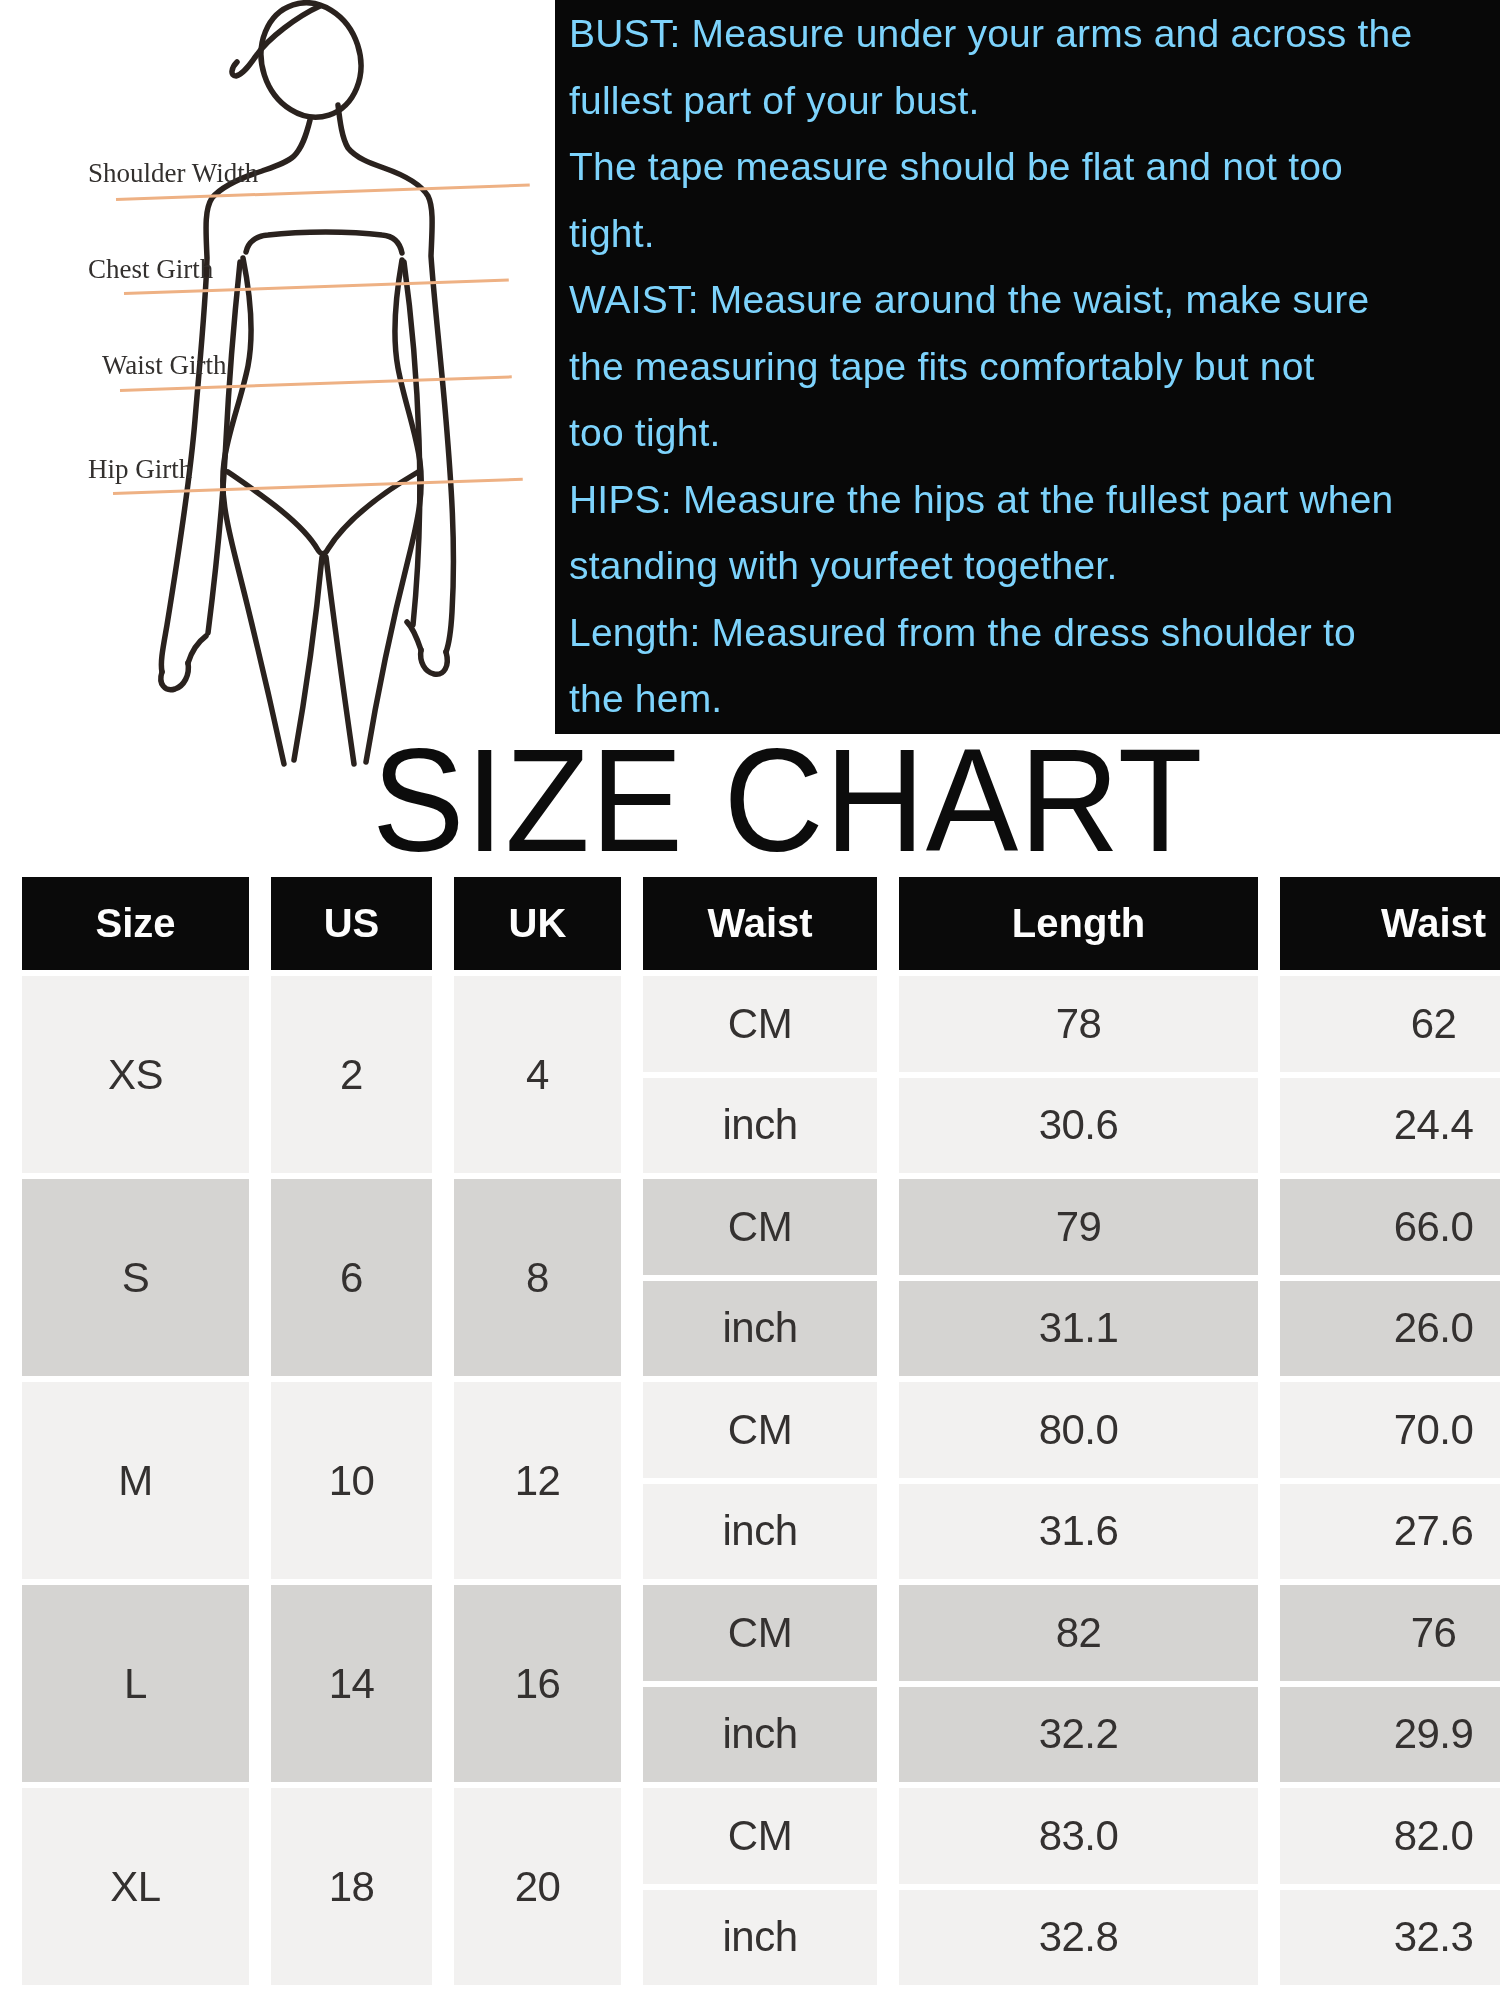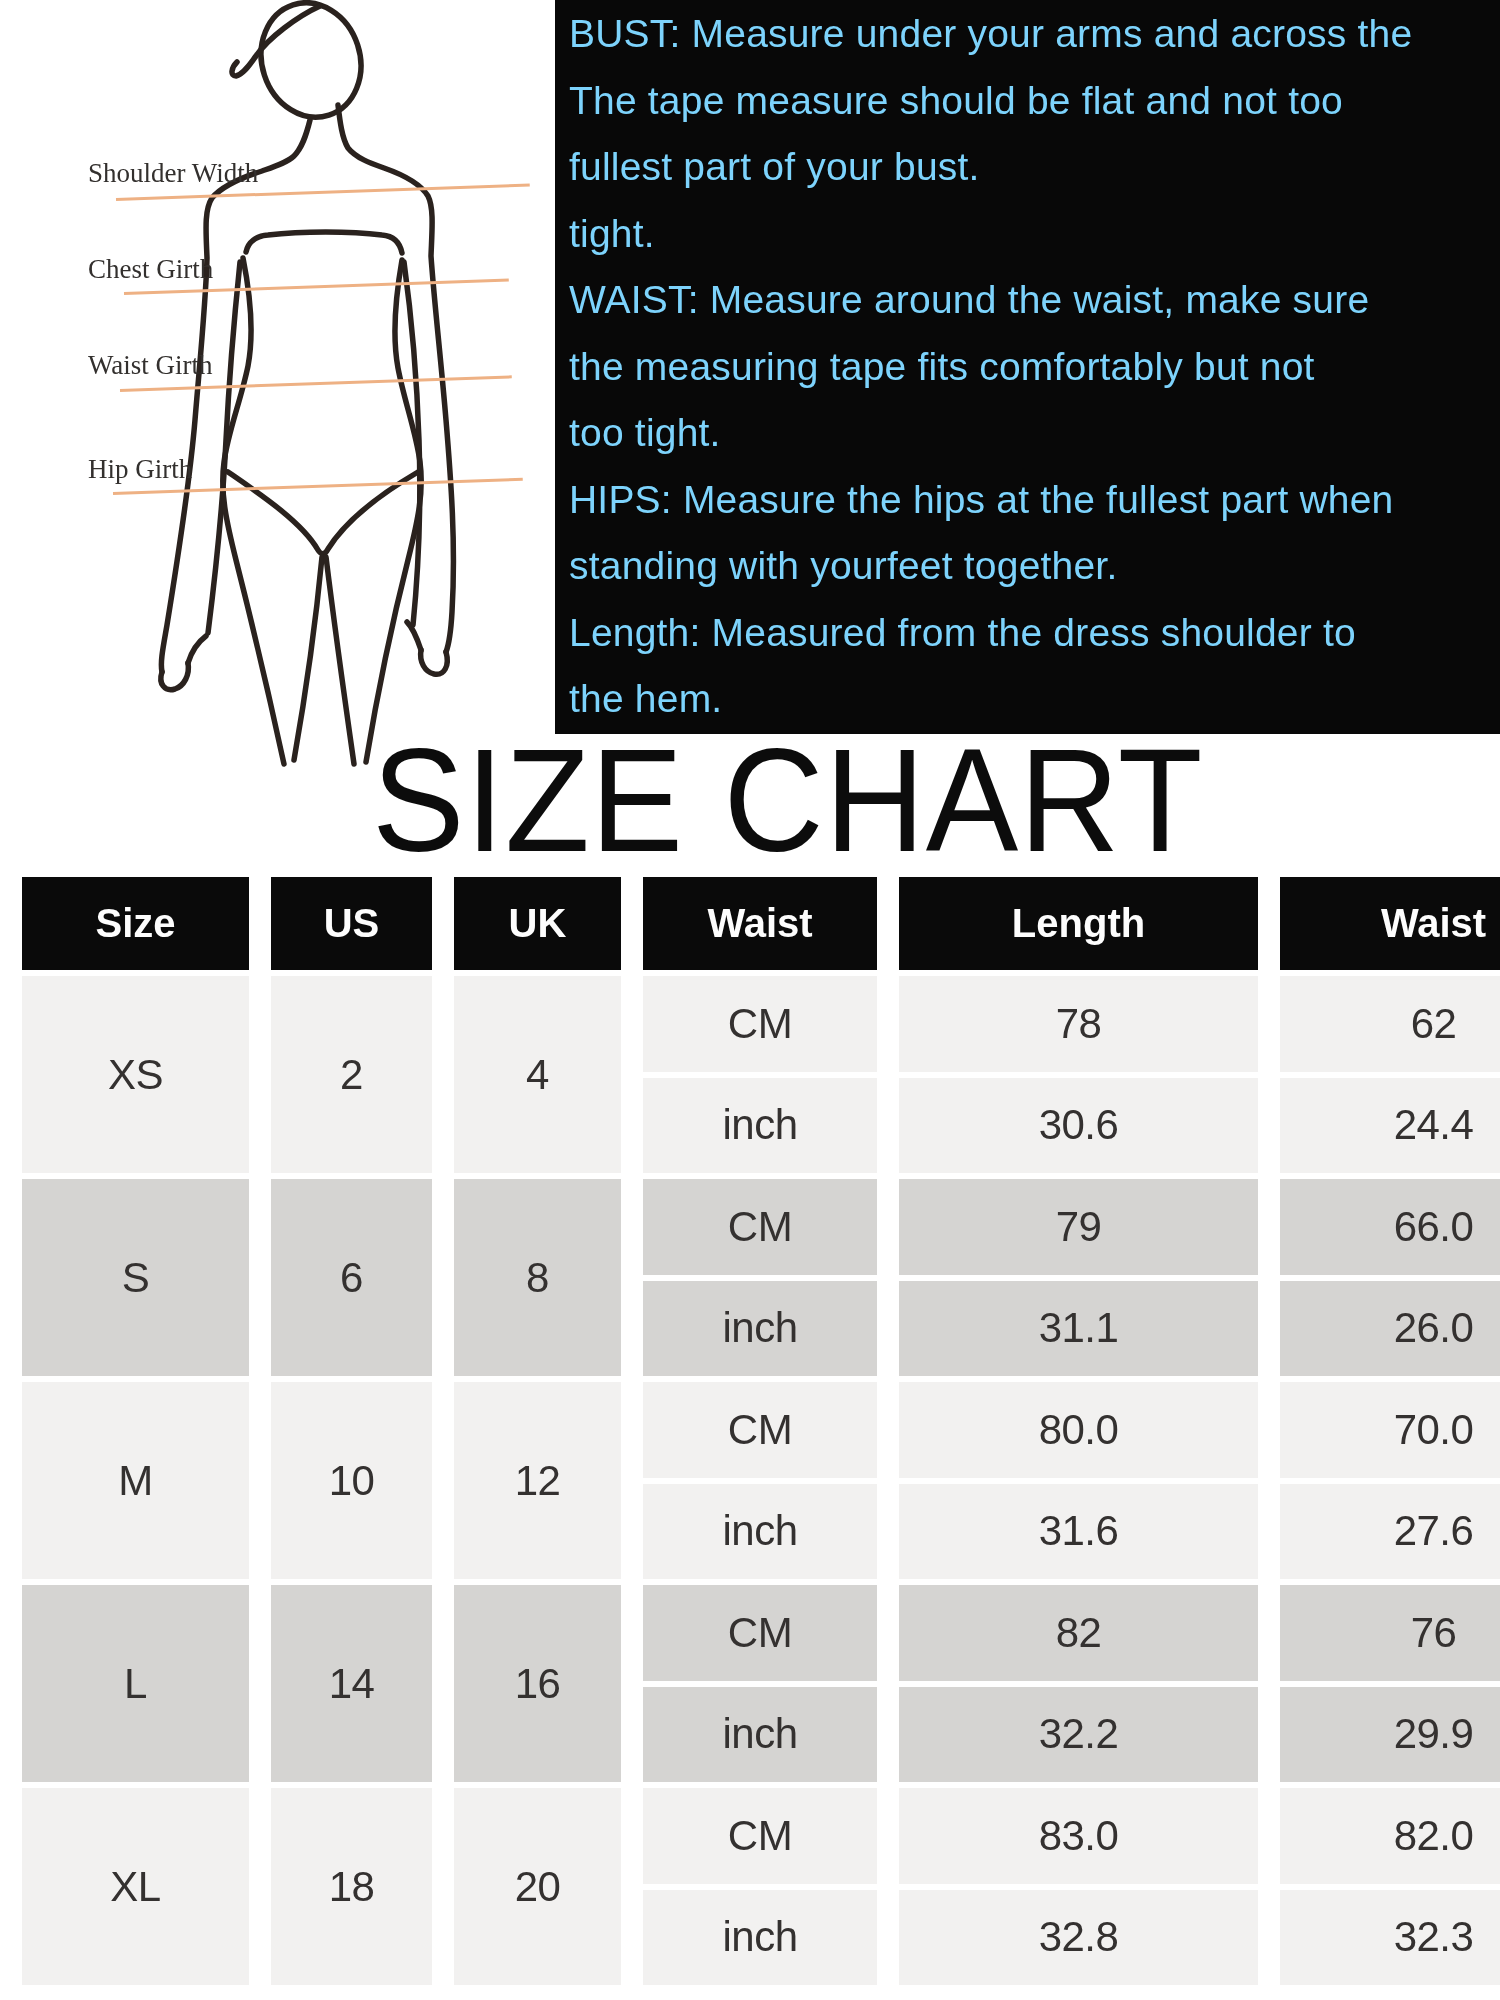--- a/index.html
+++ b/index.html
@@ -26,21 +26,21 @@
   }
   .measure-line {
     position: absolute;
     height: 3px;
     background: #eeb184;
     transform: rotate(-2deg);
     transform-origin: left center;
   }
   .lbl-shoulder { left: 55px;  top: 158px; }
   .lbl-chest    { left: 55px;  top: 254px; }
-  .lbl-waist    { left: 55px;  top: 350px; }
+  .lbl-waist    { left: 69px;  top: 350px; }
   .lbl-hip      { left: 55px;  top: 454px; }
   .ln-shoulder  { left: 116px; top: 198px; width: 414px; }
   .ln-chest     { left: 124px; top: 292px; width: 385px; }
   .ln-waist     { left: 120px; top: 389px; width: 392px; }
   .ln-hip       { left: 113px; top: 492px; width: 410px; }
 
   
   .instructions-panel {
     position: absolute;
     left: 555px; top: 0;
@@ -145,22 +145,22 @@
     <div class="measure-label lbl-hip">Hip Girth</div>
 
     <div class="measure-line ln-shoulder"></div>
     <div class="measure-line ln-chest"></div>
     <div class="measure-line ln-waist"></div>
     <div class="measure-line ln-hip"></div>
   </div>
 
   <div class="instructions-panel">
     <div class="instr-line">BUST: Measure under your arms and across the</div>
+    <div class="instr-line">fullest part of your bust.</div>
     <div class="instr-line">The tape measure should be flat and not too</div>
-    <div class="instr-line">fullest part of your bust.</div>
     <div class="instr-line">tight.</div>
     <div class="instr-line">WAIST: Measure around the waist, make sure</div>
     <div class="instr-line">the measuring tape fits comfortably but not</div>
     <div class="instr-line">too tight.</div>
     <div class="instr-line">HIPS: Measure the hips at the fullest part when</div>
     <div class="instr-line">standing with yourfeet together.</div>
     <div class="instr-line">Length: Measured from the dress shoulder to</div>
     <div class="instr-line">the hem.</div>
   </div>
 

